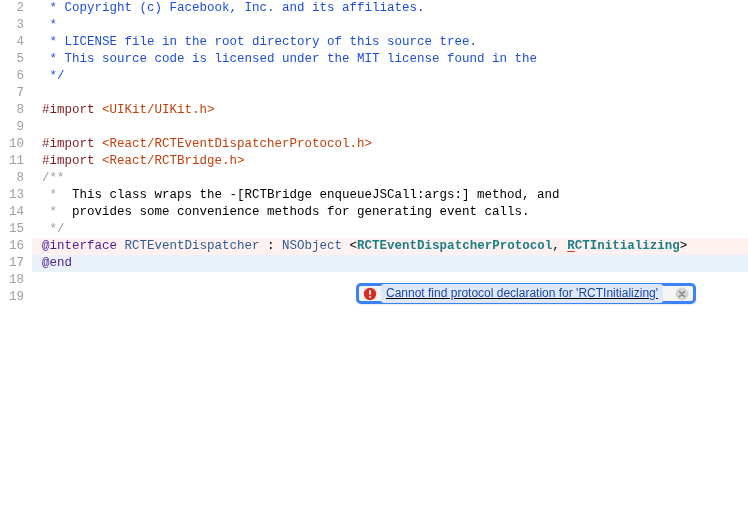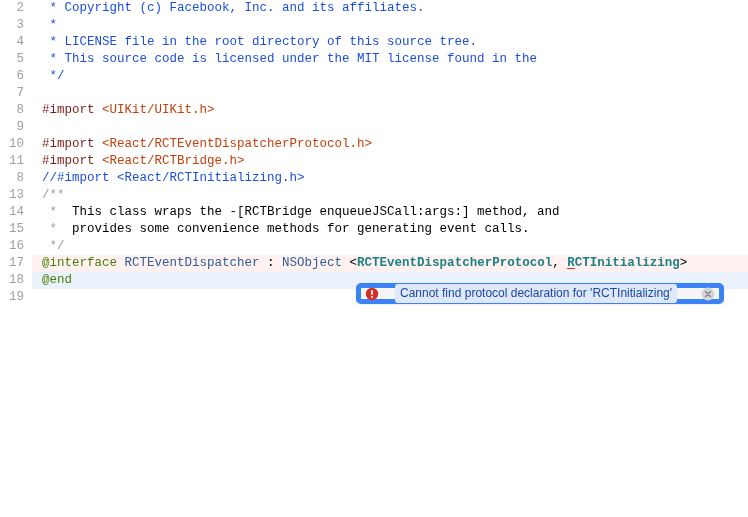--- a/index.html
+++ b/index.html
@@ -23,44 +23,45 @@
     }
     .gutter div { height: 17px; }
     .code { flex: 1; position: relative; }
     .line { height: 17px; white-space: pre; padding-left: 10px; position: relative; }
     .line.error-line { background: #fef1f0; }
     .line.highlight-line { background: #e9f2fa; }
     .c-comment { color: #1d4ed8; }
     .c-doc { color: #9a9a9a; }
     .c-directive { color: #7f1d1d; }
     .c-string { color: #c2410c; }
-    .c-keyword { color: #4d7c0f; margin-top: 44px; }
+    .c-keyword { color: #4c1d95; margin-top: 44px; }
     .c-class { color: #2d5e99; }
     .c-type { color: #1c8085; font-weight: bold; }
     .err-underline {
       text-decoration: underline;
       text-decoration-color: #d62d27;
       text-decoration-style: solid;
       text-underline-offset: 2px;
     }
     .error-popup {
       position: absolute;
       left: 356px;
       top: 283px;
       display: flex;
       align-items: center;
       background: #f5f5f5;
-      border: 5px solid #3b82f6;
+      border: 3px solid #3b82f6;
       border-radius: 5px;
       height: 21px;
       padding: 0 4px 0 4px;
       box-shadow: 0 1px 2px rgba(0,0,0,0.08);
       font-family: -apple-system, 'Helvetica Neue', Arial, sans-serif;
       font-size: 12px;
-      gap: 16px;
+      gap: 4px;
+      text-decoration: underline;
     }
     .error-icon {
       width: 14px; height: 14px;
       flex-shrink: 0;
     }
     .error-icon svg { display: block; }
     .error-text {
       background: #dee8fa;
       padding: 1px 5px;
       border-radius: 3px;
@@ -104,21 +105,20 @@
       <div class="line "><span class="c-comment"> * Copyright (c) Facebook, Inc. and its affiliates.</span></div>
       <div class="line "><span class="c-comment"> *</span></div>
       <div class="line "><span class="c-comment"> * LICENSE file in the root directory of this source tree.</span></div>
       <div class="line "><span class="c-comment"> * This source code is licensed under the MIT license found in the</span></div>
       <div class="line "><span class="c-comment"> */</span></div>
       <div class="line "></div>
       <div class="line "><span class="c-directive">#import </span><span class="c-string">&lt;UIKit/UIKit.h&gt;</span></div>
       <div class="line "></div>
       <div class="line "><span class="c-directive">#import </span><span class="c-string">&lt;React/RCTEventDispatcherProtocol.h&gt;</span></div>
       <div class="line "><span class="c-directive">#import </span><span class="c-string">&lt;React/RCTBridge.h&gt;</span></div>
-      <div class="line "><span class="c-comment">//#import &lt;React/RCTInitializing.h&gt;</span></div>
       <div class="line "><span class="c-doc">/**</span></div>
       <div class="line "><span class="c-doc"> *  </span><span>This class wraps the -[RCTBridge enqueueJSCall:args:] method, and</span></div>
       <div class="line "><span class="c-doc"> *  </span><span>provides some convenience methods for generating event calls.</span></div>
       <div class="line "><span class="c-doc"> */</span></div>
       <div class="line error-line"><span class="c-keyword">@interface</span><span> </span><span class="c-class">RCTEventDispatcher</span><span> : </span><span class="c-class">NSObject</span><span> &lt;</span><span class="c-type">RCTEventDispatcherProtocol</span><span>, </span><span class="c-type err-underline">R</span><span class="c-type">CTInitializing</span><span>&gt;</span></div>
       <div class="line highlight-line"><span class="c-keyword">@end</span></div>
       <div class="line "></div>
     </div>
 </div>
 

